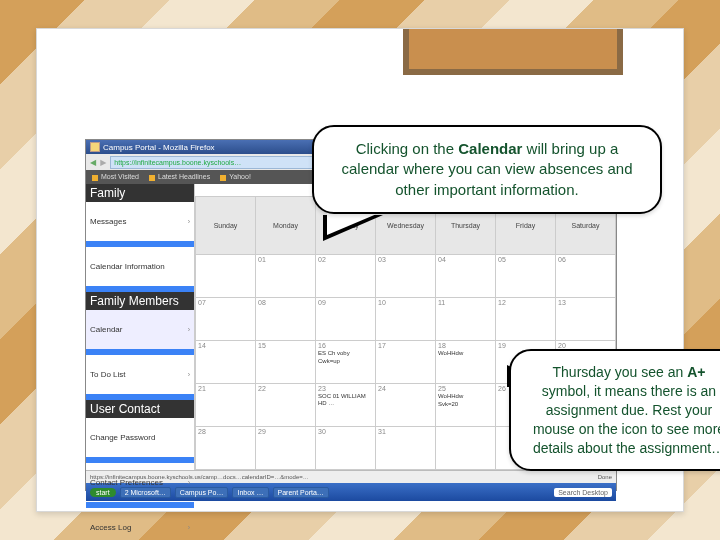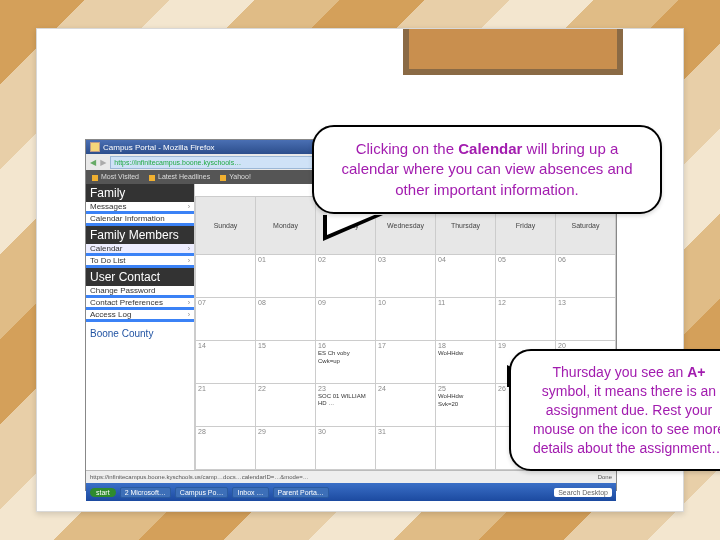--- a/index.html
+++ b/index.html
@@ -34,42 +34,42 @@
     display:flex;align-items:center;padding:0 4px;font-size:8px;gap:3px}
   .titlebar .icon{width:8px;height:8px;background:#f5d67a;border:1px solid #b98}
   .addr{height:16px;background:#e9e9e9;display:flex;align-items:center;gap:4px;padding:0 4px}
   .addr .field{flex:1;height:11px;background:#cfe2f7;border:1px solid #9bb7d6;font-size:7px;
     display:flex;align-items:center;padding:0 3px;color:#2a4}
   .bmbar{height:14px;background:#555;color:#ddd;display:flex;align-items:center;gap:10px;padding:0 6px;font-size:7px}
   .bmbar span::before{content:"";display:inline-block;width:6px;height:6px;background:#f0b030;margin-right:3px;vertical-align:middle}
   .content{display:flex;height:286px}
   .sidebar{width:108px;background:#fff;border-right:1px solid #ccc}
   .sb-head{background:#333;color:#fff;font-size:12px;padding:2px 4px}
-  .sb-item{border-bottom:3px solid #3b82f6;padding:0 4px;font-size:8px;color:#333;
+  .sb-item{border-bottom:6px solid #3b82f6;padding:15px 4px;font-size:8px;color:#333;
     display:flex;justify-content:space-between;align-items:center}
   .sb-item.sel{background:#eef}
   .sb-item .chev{color:#888;font-size:7px}
   .sb-link{color:#2254a3;padding:6px 4px;font-size:10px}
   .main{flex:1;display:flex;flex-direction:column}
   .cal{flex:1;border-collapse:collapse;width:100%;table-layout:fixed}
   .cal th{background:#e7e7e7;font-size:7px;font-weight:normal;border:1px solid #ccc;padding:2px;color:#444}
   .cal td{border:1px solid #ccc;height:40px;vertical-align:top;font-size:7px;padding:1px 2px;color:#555}
   .cal td .num{font-size:7px;color:#888}
   .cal td .ev{font-size:6px;color:#333;margin-top:1px;line-height:1.1}
   .statusbar{height:12px;background:#eee;border-top:1px solid #bbb;font-size:6px;
     display:flex;align-items:center;padding:0 4px;color:#555;gap:8px}
   .taskbar{height:18px;background:linear-gradient(#3a6fc7,#1c4aa0);display:flex;align-items:center;
     gap:4px;padding:0 4px;font-size:7px;color:#fff}
   .taskbar .btn{background:#3d6fb8;border:1px solid #2a5aa0;padding:1px 4px;border-radius:2px}
   .taskbar .start{background:#2e8b2e;border-radius:6px;padding:1px 6px}
   .taskbar .tray{margin-left:auto;display:flex;gap:4px;align-items:center}
   
   .bubble{
     position:absolute;background:#fff;border:2px solid #000;border-radius:22px;
-    padding:12px 18px;font-size:15px;line-height:1.35;text-align:center;color:#a21caf;
+    padding:12px 18px;font-size:15px;line-height:1.35;text-align:center;color:#14532d;
     box-shadow:0 2px 4px rgba(0,0,0,.15);
   }
   .bubble1{left:275px;top:96px;width:310px}
   .bubble2{left:472px;top:320px;width:200px;font-size:14px}
   .tail{position:absolute;width:0;height:0}
   
   .tail1{left:286px;top:186px;border-right:60px solid transparent;border-top:26px solid #000}
   .tail1b{left:290px;top:184px;border-right:52px solid transparent;border-top:22px solid #fff}
   
   .tail2{left:470px;top:336px;border-right:46px solid transparent;border-bottom:22px solid #000}

